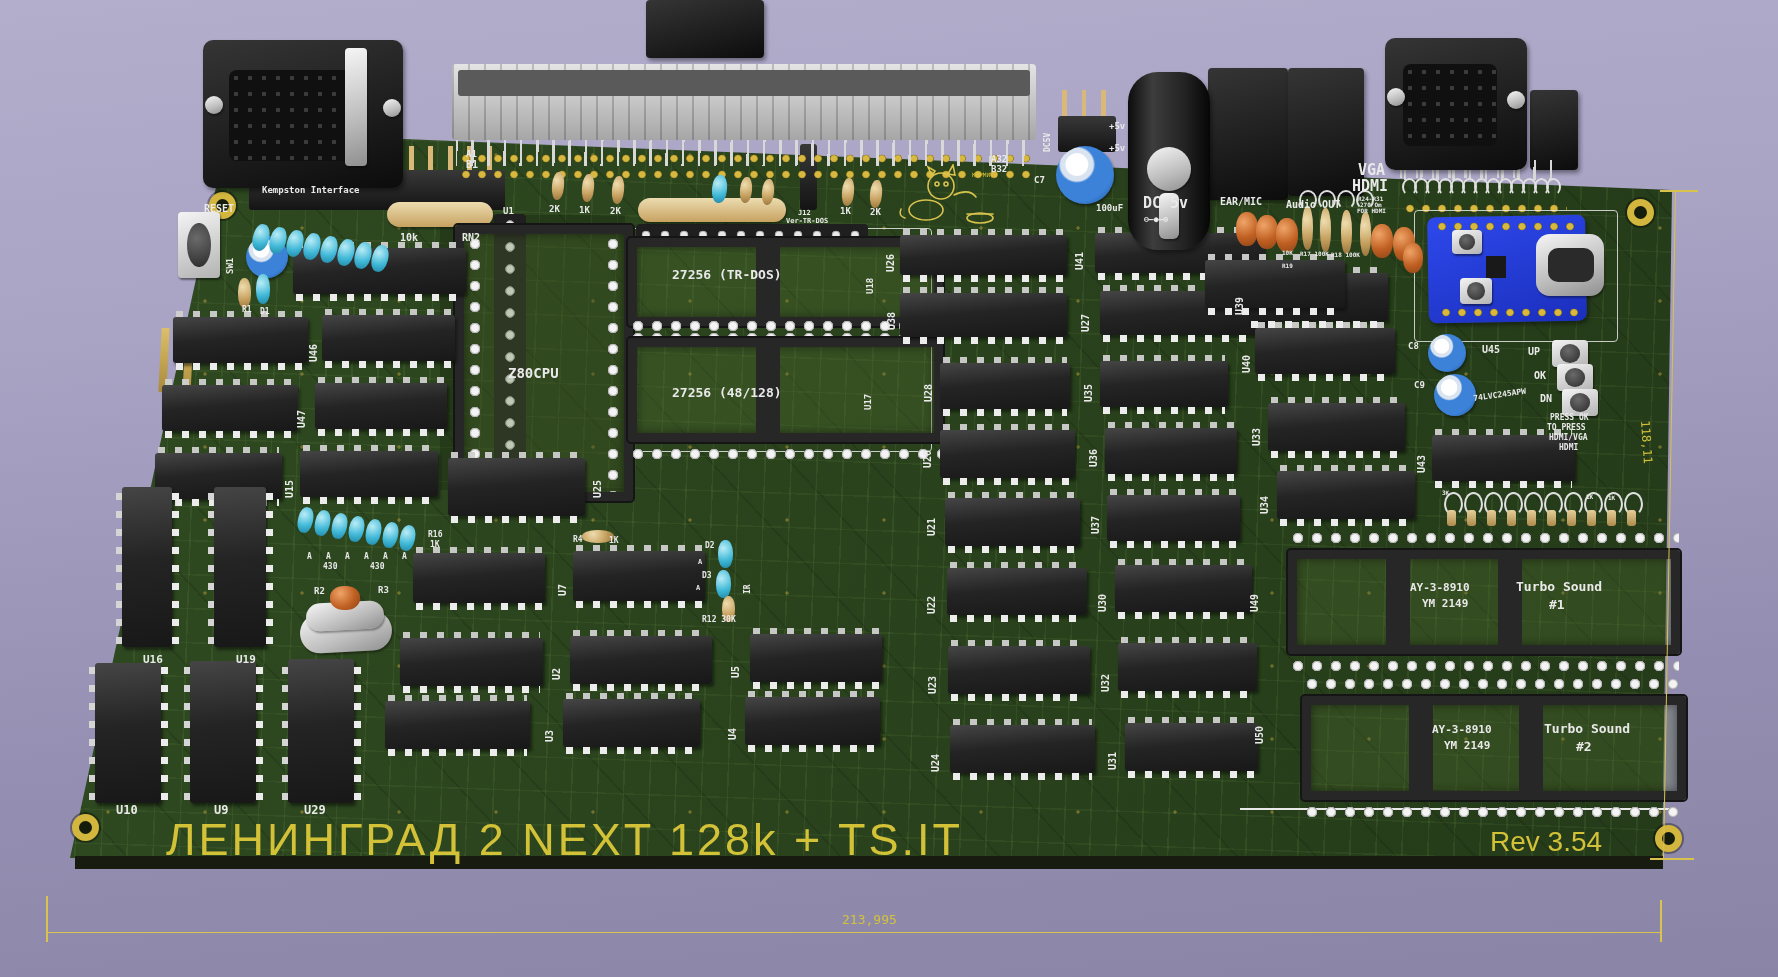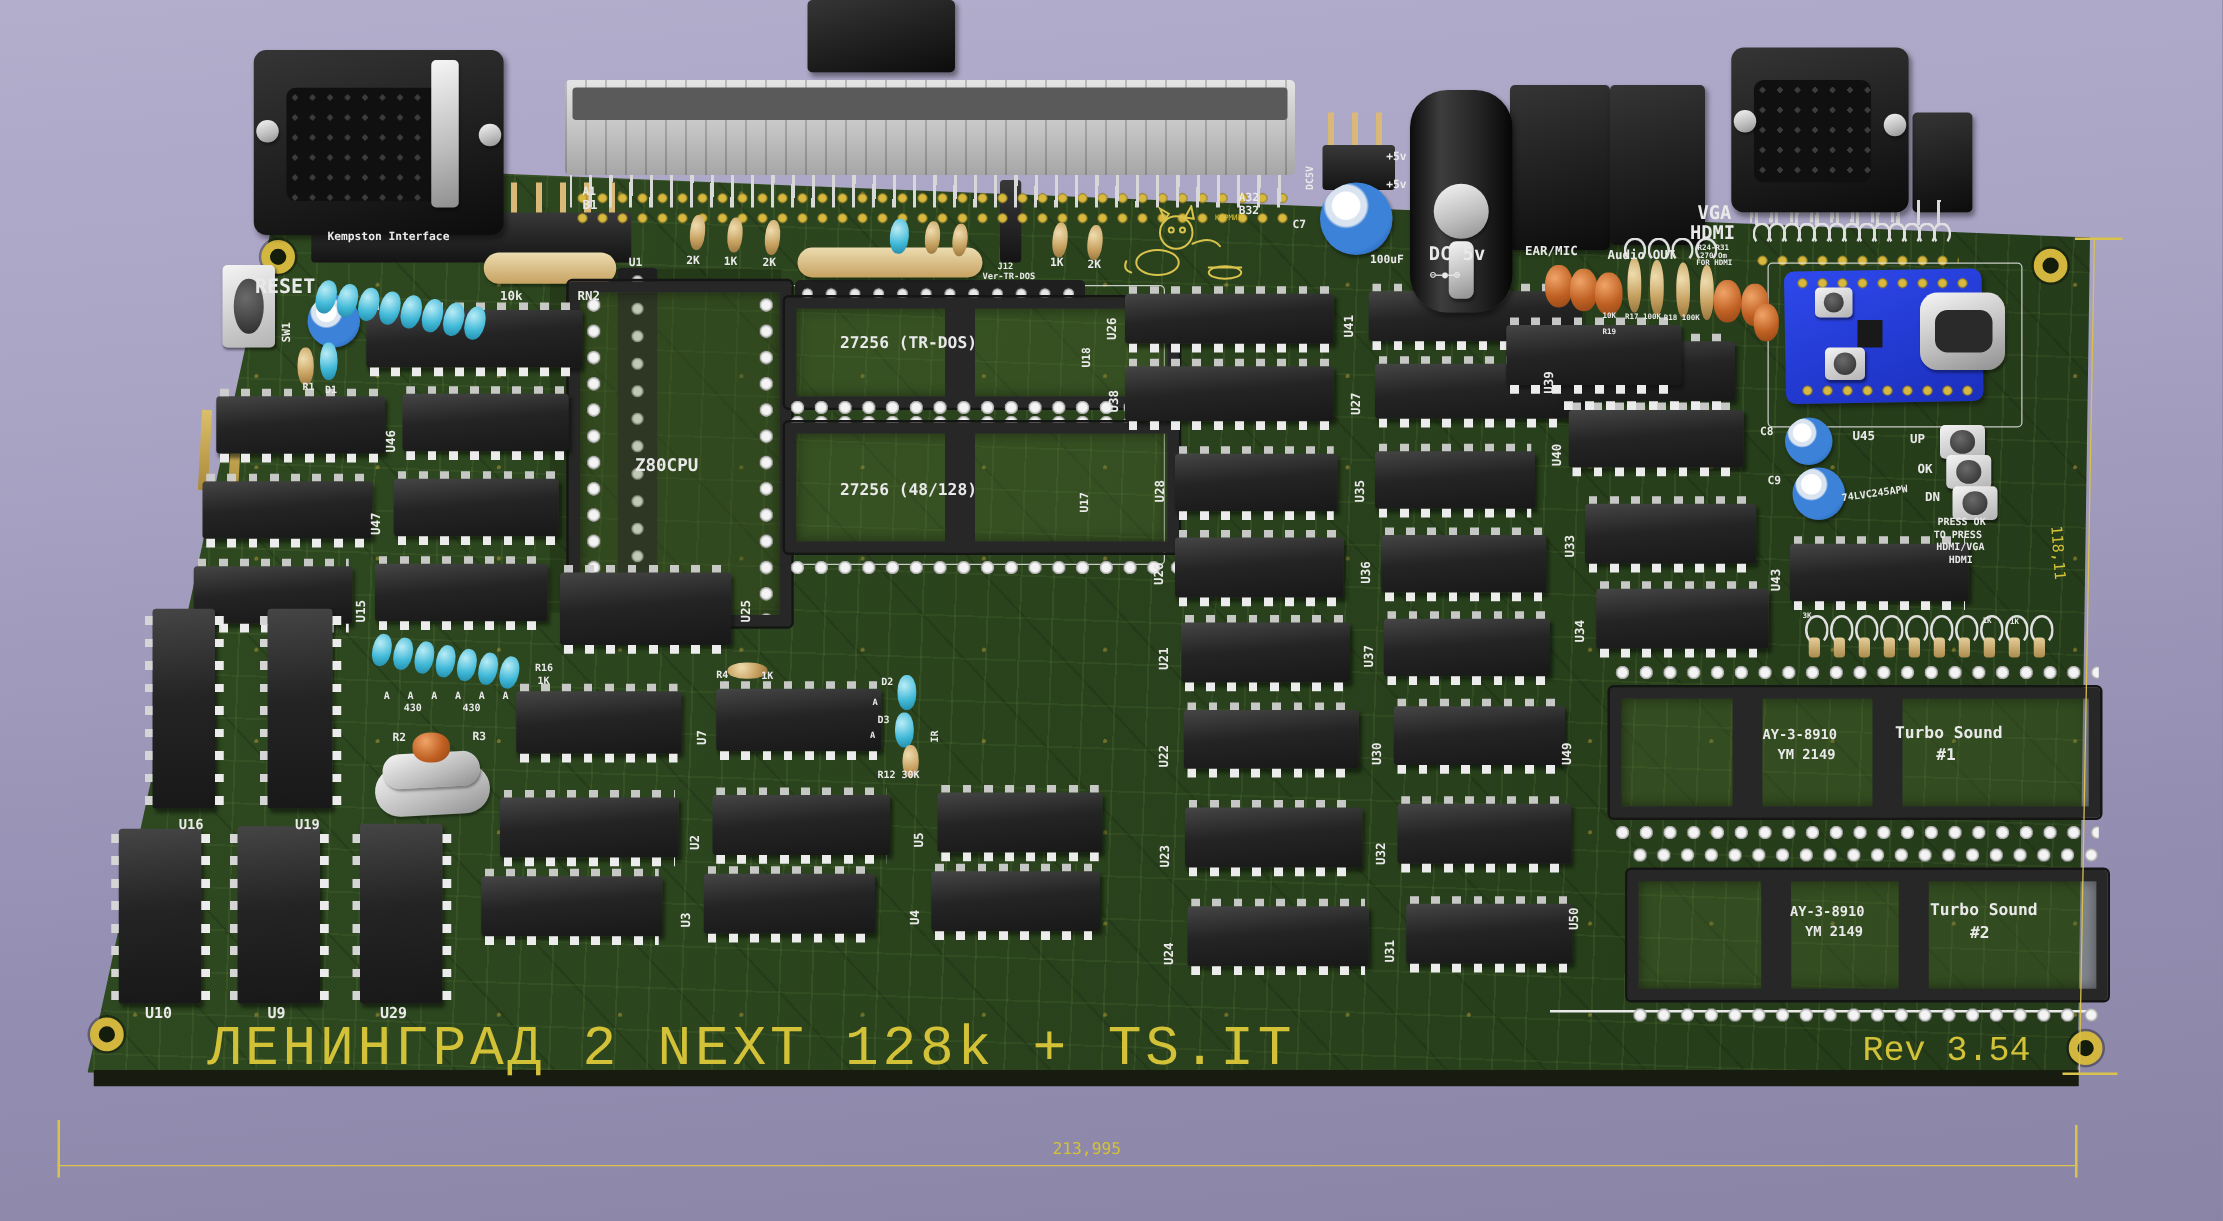--- a/index.html
+++ b/index.html
@@ -65,21 +65,21 @@
   .c-tan{background:linear-gradient(180deg,#ecdcb0,#c7a261);box-shadow:1px 2px 2px rgba(0,0,0,.35);}
   .c-gold{background:linear-gradient(180deg,#dcbf6a,#a98a3a);}
   .c-blue{background:linear-gradient(160deg,#2e49ec,#1b2fbd);box-shadow:2px 3px 4px rgba(0,0,0,.4);}
   .c-dark{background:#191919;}
   .c-dim{background:#d9c34d;}
   .c-shadow{background:#181c10;}
   .c-pourdark{background:rgba(0,0,0,.17);}
   .c-line{background:#e9e9e9;}
   .c-outline{border:1.5px solid rgba(240,240,240,.8);background:transparent;border-radius:4px;}
   .dimline{position:absolute;height:0;border-top:1.5px solid #d9c34d;transform-origin:0 0;}
-  .title-text{position:absolute;color:#d3c238;font-family:Liberation Mono, monospace;white-space:pre;}
+  .title-text{position:absolute;color:#d3c238;font-family:Liberation Sans, sans-serif;white-space:pre;}
 </style>
 </head>
 <body>
 
 <div id="stage">
   <div class="board"></div>
   <div id="scene">
       <div class="b c-shadow" style="position: absolute; left: 75px; top: 856px; width: 1588px; height: 13px;"></div>
       <div class="b c-pourdark" style="position: absolute; left: 440px; top: 215px; width: 185px; height: 275px;"></div>
       <div class="b c-outline" style="position: absolute; left: 624px; top: 228px; width: 306px; height: 222px;"></div>
@@ -448,21 +448,21 @@
             <circle cx="50" cy="20" r="2"></circle>
             <path d="M9 54 q-7 -2 -4 -9"></path>
             <path d="M58 31 q15 -7 22 2"></path>
             <ellipse cx="84" cy="54" rx="13" ry="5"></ellipse>
             <path d="M71 50 h26"></path>
           </g>
         </svg></div>
       <div class="dimline" style="position: absolute; left: 46px; top: 932px; width: 1616px; transform: rotate(0deg);"></div>
       <div class="dimline" style="position: absolute; left: 1676px; top: 192px; width: 668.108px; transform: rotate(91.0292deg);"></div>
       <div class="silk" style="position: absolute; left: 262px; top: 186px; font-size: 9px;">Kempston Interface</div>
-      <div class="silk" style="position: absolute; left: 204px; top: 221px; font-size: 16px;">RESET</div>
+      <div class="silk" style="position: absolute; left: 204px; top: 204px; font-size: 10px;">RESET</div>
       <div class="silk" style="position: absolute; left: 226px; top: 274px; font-size: 9px; transform: rotate(-90deg);">SW1</div>
       <div class="silk" style="position: absolute; left: 242px; top: 306px; font-size: 8px;">R1</div>
       <div class="silk" style="position: absolute; left: 260px; top: 308px; font-size: 8px;">D1</div>
       <div class="silk" style="position: absolute; left: 400px; top: 233px; font-size: 10px;">10k</div>
       <div class="silk" style="position: absolute; left: 462px; top: 233px; font-size: 10px;">RN2</div>
       <div class="silk" style="position: absolute; left: 503px; top: 207px; font-size: 9px;">U1</div>
       <div class="silk" style="position: absolute; left: 466px; top: 150px; font-size: 9px;">A1</div>
       <div class="silk" style="position: absolute; left: 466px; top: 160px; font-size: 10px;">B1</div>
       <div class="silk" style="position: absolute; left: 991px; top: 155px; font-size: 9px;">A32</div>
       <div class="silk" style="position: absolute; left: 991px; top: 165px; font-size: 9px;">B32</div>

